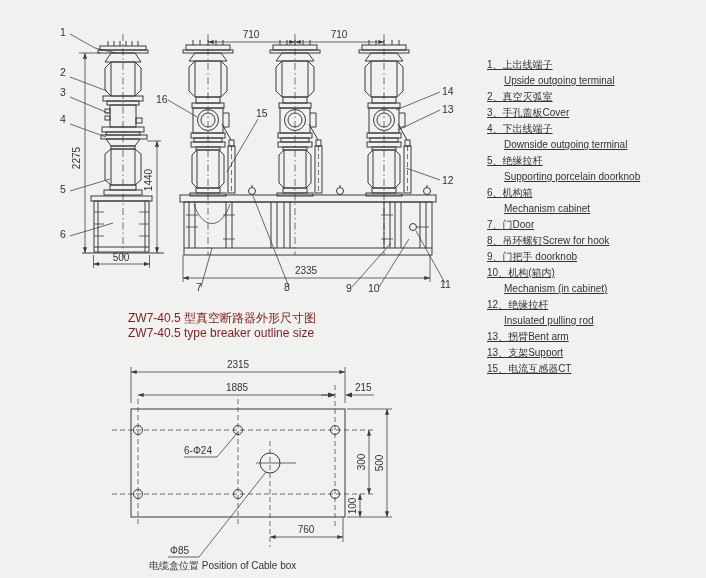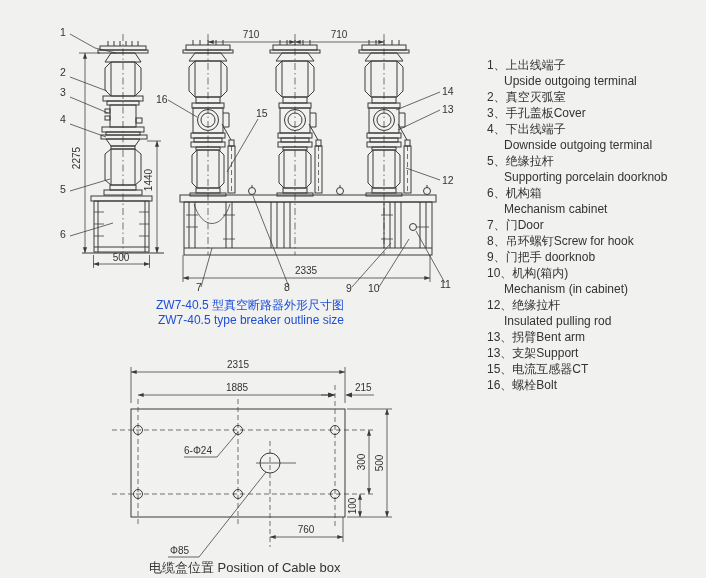--- a/index.html
+++ b/index.html
@@ -13,30 +13,30 @@
   }
   svg.draw{position:absolute;left:0;top:0;}
   .ln{stroke:#3a3a3a;stroke-width:1;fill:none;}
   .thin{stroke:#3a3a3a;stroke-width:.75;fill:none;}
   .cl{stroke:#3a3a3a;stroke-width:.7;fill:none;stroke-dasharray:7 3 1.5 3;}
   .dsh{stroke:#3a3a3a;stroke-width:.7;fill:none;stroke-dasharray:5 3;}
   .dim{font-size:10px;fill:#333;}
   .co{font-size:10.5px;fill:#333;}
   .filled{fill:#3a3a3a;stroke:none;}
   .caption{
-    position:absolute;left:128px;top:298px;width:216px;
-    text-align:right;font-size:12px;line-height:15px;color:#1d4ed8;
+    position:absolute;left:128px;top:311px;width:216px;
+    text-align:left;font-size:12px;line-height:15px;color:#7f1d1d;
   }
   .plan-caption{
     position:absolute;left:149px;top:559px;
-    font-size:13px;color:#333;white-space:nowrap;
+    font-size:10px;color:#333;white-space:nowrap;
   }
   .legend{
     position:absolute;left:487px;top:57px;width:216px;
-    font-size:12px;line-height:16px;color:#333;
+    font-size:10px;line-height:16px;color:#333;text-decoration:underline;
   }
   .lg-l2{padding-left:17px;}
   .lg-l2:empty{display:none;}
 </style>
 </head>
 <body>
 
 <div class="page">
 
 <svg class="draw" width="480" height="578" viewBox="0 0 480 578">
@@ -276,19 +276,15 @@
 
   </div>
   <div class="lg-row">
     <div class="lg-l1"><span>13、</span><span>支架Support</span></div>
 
   </div>
   <div class="lg-row">
     <div class="lg-l1"><span>15、</span><span>电流互感器CT</span></div>
 
   </div>
-  <div class="lg-row">
-    <div class="lg-l1"><span>16、</span><span>螺栓Bolt</span></div>
-
-  </div>
 </div>
 
 </div>
 
 </body></html>

